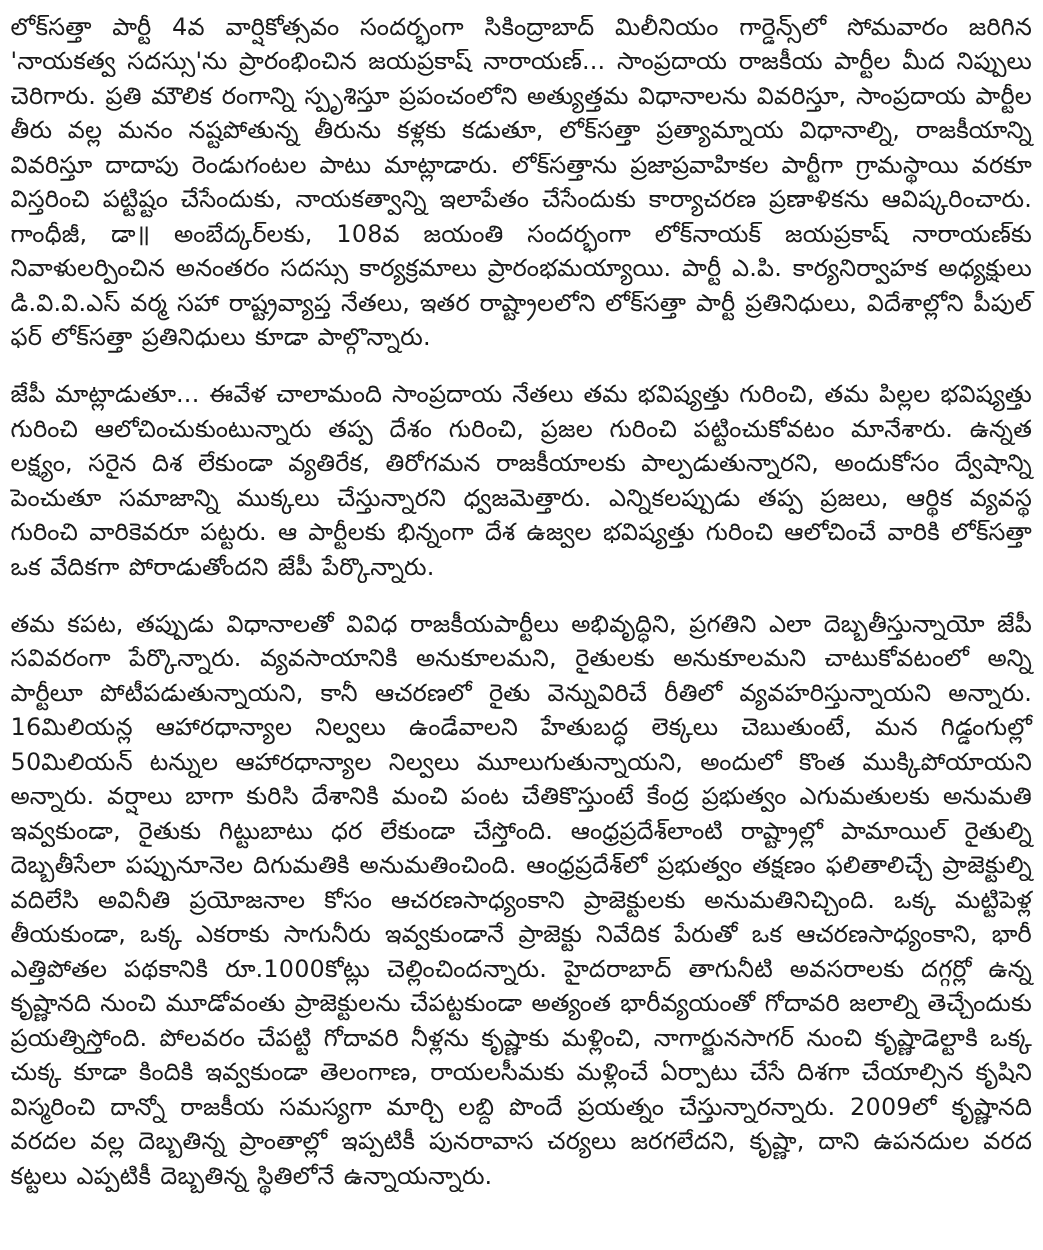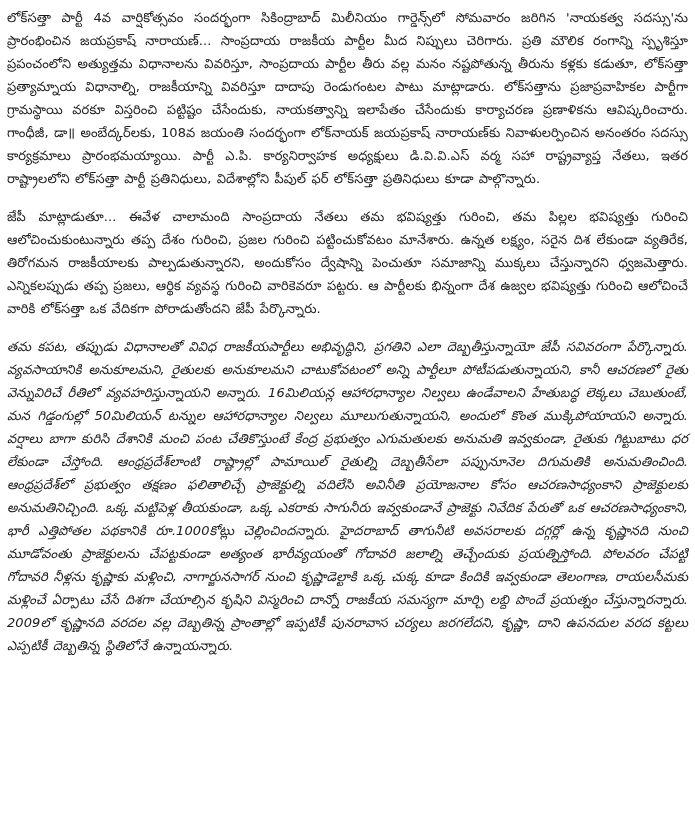--- a/index.html
+++ b/index.html
@@ -15,30 +15,29 @@
   }
   .page {
     box-sizing: border-box;
     width: 695px;
     min-height: 833px;
     background: #ffffff;
     padding: 6px 7px 8px 7px;
   }
   .para {
     margin: 0 0 15px 0;
-    font-size: 13px;
+    font-size: 16px;
     line-height: 23px;
     color: #1b1b1b;
     text-align: justify;
     letter-spacing: 0.1px;
     word-spacing: 1px;
   }
   .para:last-child {
     margin-bottom: 0;
-    font-style: italic;
   }
 </style>
 </head>
 <body>
 
 <div class="page">
   <p class="para">లోక్‌సత్తా పార్టీ 4వ వార్షికోత్సవం సందర్భంగా సికింద్రాబాద్ మిలీనియం గార్డెన్స్‌లో సోమవారం జరిగిన 'నాయకత్వ సదస్సు'ను ప్రారంభించిన జయప్రకాష్ నారాయణ్... సాంప్రదాయ రాజకీయ పార్టీల మీద నిప్పులు చెరిగారు. ప్రతి మౌలిక రంగాన్ని స్పృశిస్తూ ప్రపంచంలోని అత్యుత్తమ విధానాలను వివరిస్తూ, సాంప్రదాయ పార్టీల తీరు వల్ల మనం నష్టపోతున్న తీరును కళ్లకు కడుతూ, లోక్‌సత్తా ప్రత్యామ్నాయ విధానాల్ని, రాజకీయాన్ని వివరిస్తూ దాదాపు రెండుగంటల పాటు మాట్లాడారు. లోక్‌సత్తాను ప్రజాప్రవాహికల పార్టీగా గ్రామస్థాయి వరకూ విస్తరించి పట్టిష్టం చేసేందుకు, నాయకత్వాన్ని ఇలాపేతం చేసేందుకు కార్యాచరణ ప్రణాళికను ఆవిష్కరించారు. గాంధీజీ, డా॥ అంబేద్కర్‌లకు, 108వ జయంతి సందర్భంగా లోక్‌నాయక్ జయప్రకాష్ నారాయణ్‌కు నివాళులర్పించిన అనంతరం సదస్సు కార్యక్రమాలు ప్రారంభమయ్యాయి. పార్టీ ఎ.పి. కార్యనిర్వాహక అధ్యక్షులు డి.వి.వి.ఎస్ వర్మ సహా రాష్ట్రవ్యాప్త నేతలు, ఇతర రాష్ట్రాలలోని లోక్‌సత్తా పార్టీ ప్రతినిధులు, విదేశాల్లోని పీపుల్ ఫర్ లోక్‌సత్తా ప్రతినిధులు కూడా పాల్గొన్నారు.</p>
   <p class="para">జేపీ మాట్లాడుతూ... ఈవేళ చాలామంది సాంప్రదాయ నేతలు తమ భవిష్యత్తు గురించి, తమ పిల్లల భవిష్యత్తు గురించి ఆలోచించుకుంటున్నారు తప్ప దేశం గురించి, ప్రజల గురించి పట్టించుకోవటం మానేశారు. ఉన్నత లక్ష్యం, సరైన దిశ లేకుండా వ్యతిరేక, తిరోగమన రాజకీయాలకు పాల్పడుతున్నారని, అందుకోసం ద్వేషాన్ని పెంచుతూ సమాజాన్ని ముక్కలు చేస్తున్నారని ధ్వజమెత్తారు. ఎన్నికలప్పుడు తప్ప ప్రజలు, ఆర్థిక వ్యవస్థ గురించి వారికెవరూ పట్టరు. ఆ పార్టీలకు భిన్నంగా దేశ ఉజ్వల భవిష్యత్తు గురించి ఆలోచించే వారికి లోక్‌సత్తా ఒక వేదికగా పోరాడుతోందని జేపీ పేర్కొన్నారు.</p>
   <p class="para">తమ కపట, తప్పుడు విధానాలతో వివిధ రాజకీయపార్టీలు అభివృద్ధిని, ప్రగతిని ఎలా దెబ్బతీస్తున్నాయో జేపీ సవివరంగా పేర్కొన్నారు. వ్యవసాయానికి అనుకూలమని, రైతులకు అనుకూలమని చాటుకోవటంలో అన్ని పార్టీలూ పోటీపడుతున్నాయని, కానీ ఆచరణలో రైతు వెన్నువిరిచే రీతిలో వ్యవహరిస్తున్నాయని అన్నారు. 16మిలియన్ల ఆహారధాన్యాల నిల్వలు ఉండేవాలని హేతుబద్ధ లెక్కలు చెబుతుంటే, మన గిడ్డంగుల్లో 50మిలియన్ టన్నుల ఆహారధాన్యాల నిల్వలు మూలుగుతున్నాయని, అందులో కొంత ముక్కిపోయాయని అన్నారు. వర్షాలు బాగా కురిసి దేశానికి మంచి పంట చేతికొస్తుంటే కేంద్ర ప్రభుత్వం ఎగుమతులకు అనుమతి ఇవ్వకుండా, రైతుకు గిట్టుబాటు ధర లేకుండా చేస్తోంది. ఆంధ్రప్రదేశ్‌లాంటి రాష్ట్రాల్లో పామాయిల్ రైతుల్ని దెబ్బతీసేలా పప్పునూనెల దిగుమతికి అనుమతించింది. ఆంధ్రప్రదేశ్‌లో ప్రభుత్వం తక్షణం ఫలితాలిచ్చే ప్రాజెక్టుల్ని వదిలేసి అవినీతి ప్రయోజనాల కోసం ఆచరణసాధ్యంకాని ప్రాజెక్టులకు అనుమతినిచ్చింది. ఒక్క మట్టిపెళ్ల తీయకుండా, ఒక్క ఎకరాకు సాగునీరు ఇవ్వకుండానే ప్రాజెక్టు నివేదిక పేరుతో ఒక ఆచరణసాధ్యంకాని, భారీ ఎత్తిపోతల పథకానికి రూ.1000కోట్లు చెల్లించిందన్నారు. హైదరాబాద్ తాగునీటి అవసరాలకు దగ్గర్లో ఉన్న కృష్ణానది నుంచి మూడోవంతు ప్రాజెక్టులను చేపట్టకుండా అత్యంత భారీవ్యయంతో గోదావరి జలాల్ని తెచ్చేందుకు ప్రయత్నిస్తోంది. పోలవరం చేపట్టి గోదావరి నీళ్లను కృష్ణాకు మళ్లించి, నాగార్జునసాగర్ నుంచి కృష్ణాడెల్టాకి ఒక్క చుక్క కూడా కిందికి ఇవ్వకుండా తెలంగాణ, రాయలసీమకు మళ్లించే ఏర్పాటు చేసే దిశగా చేయాల్సిన కృషిని విస్మరించి దాన్నో రాజకీయ సమస్యగా మార్చి లబ్ది పొందే ప్రయత్నం చేస్తున్నారన్నారు. 2009లో కృష్ణానది వరదల వల్ల దెబ్బతిన్న ప్రాంతాల్లో ఇప్పటికీ పునరావాస చర్యలు జరగలేదని, కృష్ణా, దాని ఉపనదుల వరద కట్టలు ఎప్పటికీ దెబ్బతిన్న స్థితిలోనే ఉన్నాయన్నారు.</p>
 </div>

